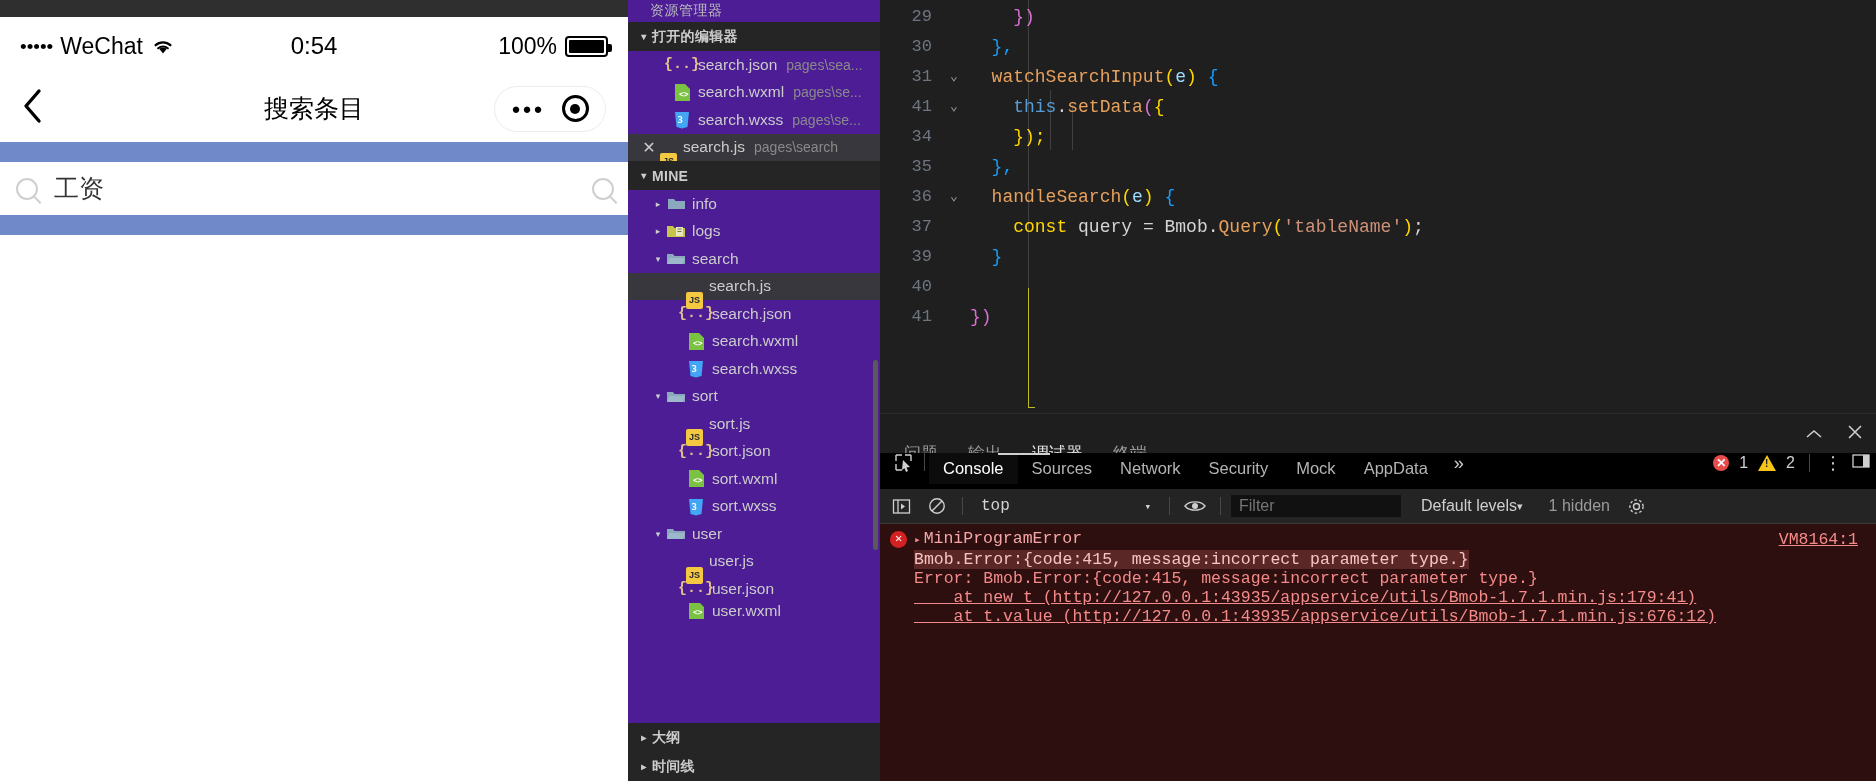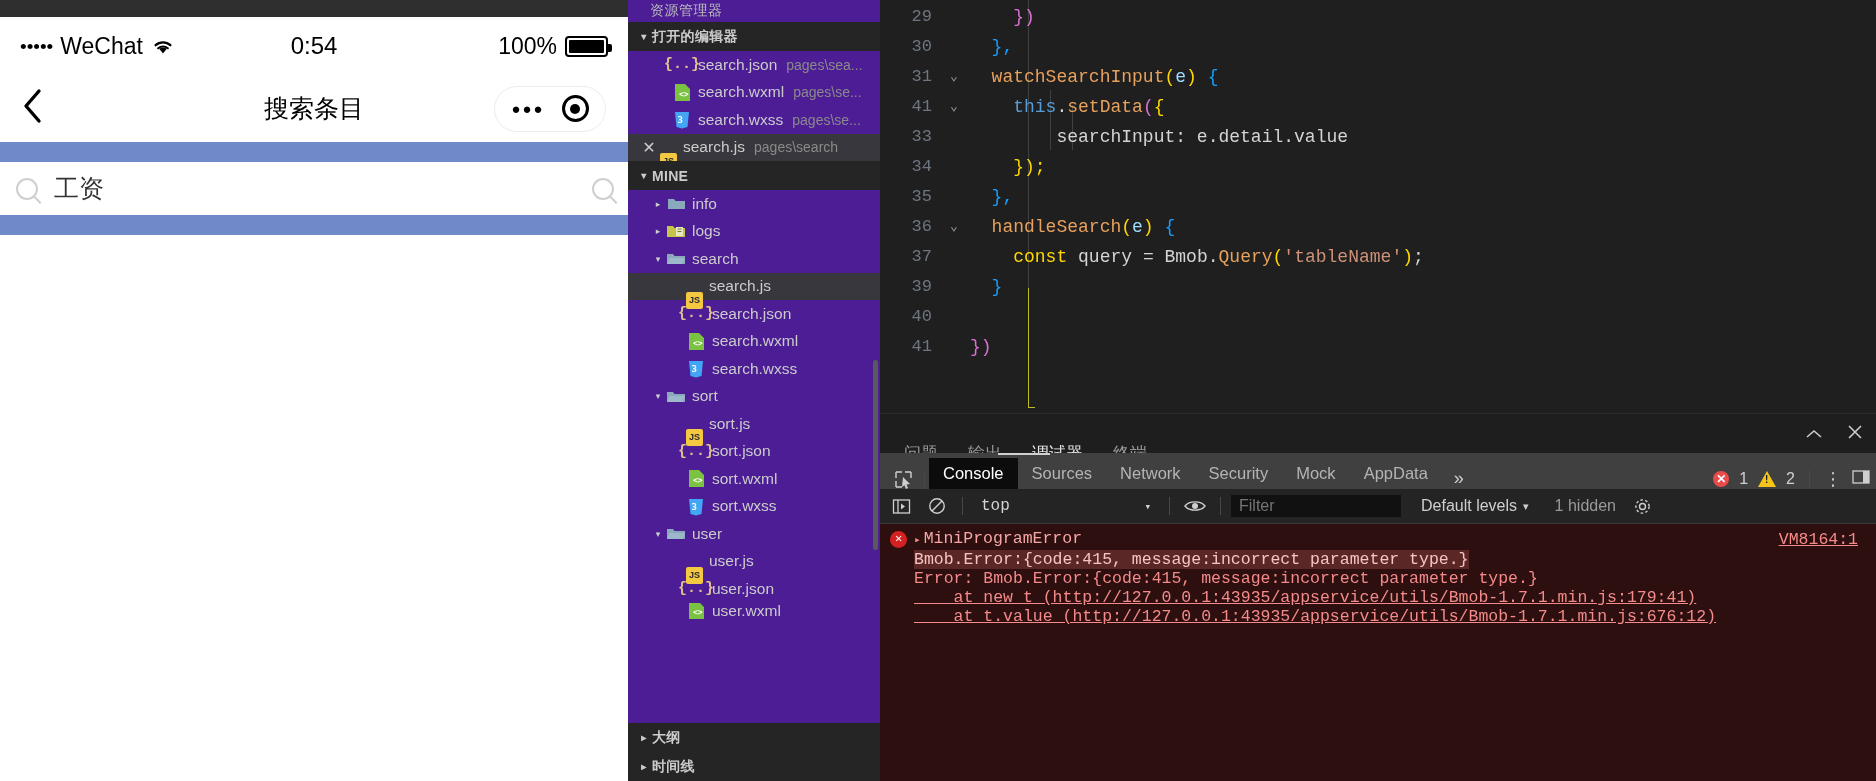--- a/index.html
+++ b/index.html
@@ -199,22 +199,22 @@
     position: absolute; right: 12px; top: 10px; display: flex; gap: 22px;
     color: #cccccc; font-size: 20px; align-items: center;
   }
 
   
   .devtools {
     position: absolute; left: 0; top: 40px; right: 0; bottom: 0;
     background: #242424;
   }
   .dt-tabs {
-    height: 36px; display: flex; align-items: flex-end; padding-left: 6px;
-    background: #404040; position: relative;
+    height: 36px; display: flex; align-items: flex-start; padding-left: 6px;
+    background: #000000; position: relative;
   }
   .dt-inspect {
     width: 34px; display: flex; align-items: center; justify-content: center;
     color: #cfcfcf; cursor: pointer;
   }
   .dt-sep { width: 1px; height: 18px; background: #484848; margin: 0 4px; }
   .dt-tab {
     padding: 0 14px; height: 31px; display: flex; align-items: center;
     font-size: 16.5px; color: #b4b4b4; cursor: pointer;
   }
@@ -252,21 +252,21 @@
     width: 186px; height: 22px; display: flex; align-items: center;
     justify-content: space-between; padding: 0 8px; color: #d4d4d4;
     font-size: 16px; cursor: pointer; font-family: "Liberation Mono", monospace;
   }
   .filter-input {
     width: 170px; height: 22px; background: #111111; border: none;
     color: #9a9a9a; font-size: 16px; padding: 0 8px;
   }
   .levels {
     color: #cfcfcf; font-size: 16px; margin-left: 14px; display: flex;
-    align-items: center; gap: 6px; cursor: pointer;
+    align-items: center; cursor: pointer;
   }
   .hidden-count { color: #9a9a9a; font-size: 16px; margin-left: 20px; }
 
   .console-body {
     position: absolute; left: 0; right: 0; top: 71px; bottom: 0;
     background: #2d0f0f; overflow: hidden;
     font-family: "Liberation Mono", monospace; font-size: 16.5px;
     line-height: 19px;
   }
   .err-entry { padding: 5px 0 0 0; position: relative; }
@@ -559,25 +559,20 @@
           <span class="fold">⌄</span>
           <span class="ctext">  <span class="tk-fn2">watchSearchInput</span><span class="tk-brace1">(</span><span class="tk-var">e</span><span class="tk-brace1">)</span> <span class="tk-brace3">{</span></span>
         </div>
 
         <div class="cline">
           <span class="lno">41</span>
           <span class="fold">⌄</span>
           <span class="ctext">    <span class="tk-const">this</span><span class="tk-plain">.</span><span class="tk-fn2">setData</span><span class="tk-brace2">(</span><span class="tk-brace1">{</span></span>
         </div>
 
-        <div class="cline">
-          <span class="lno">33</span>
-          <span class="fold"></span>
-          <span class="ctext tk-plain">        <span>searchInput: e.detail.value</span></span>
-        </div>
 
         <div class="cline">
           <span class="lno">34</span>
           <span class="fold"></span>
           <span class="ctext">    <span class="tk-brace1">});</span></span>
         </div>
 
         <div class="cline">
           <span class="lno">35</span>
           <span class="fold"></span>

